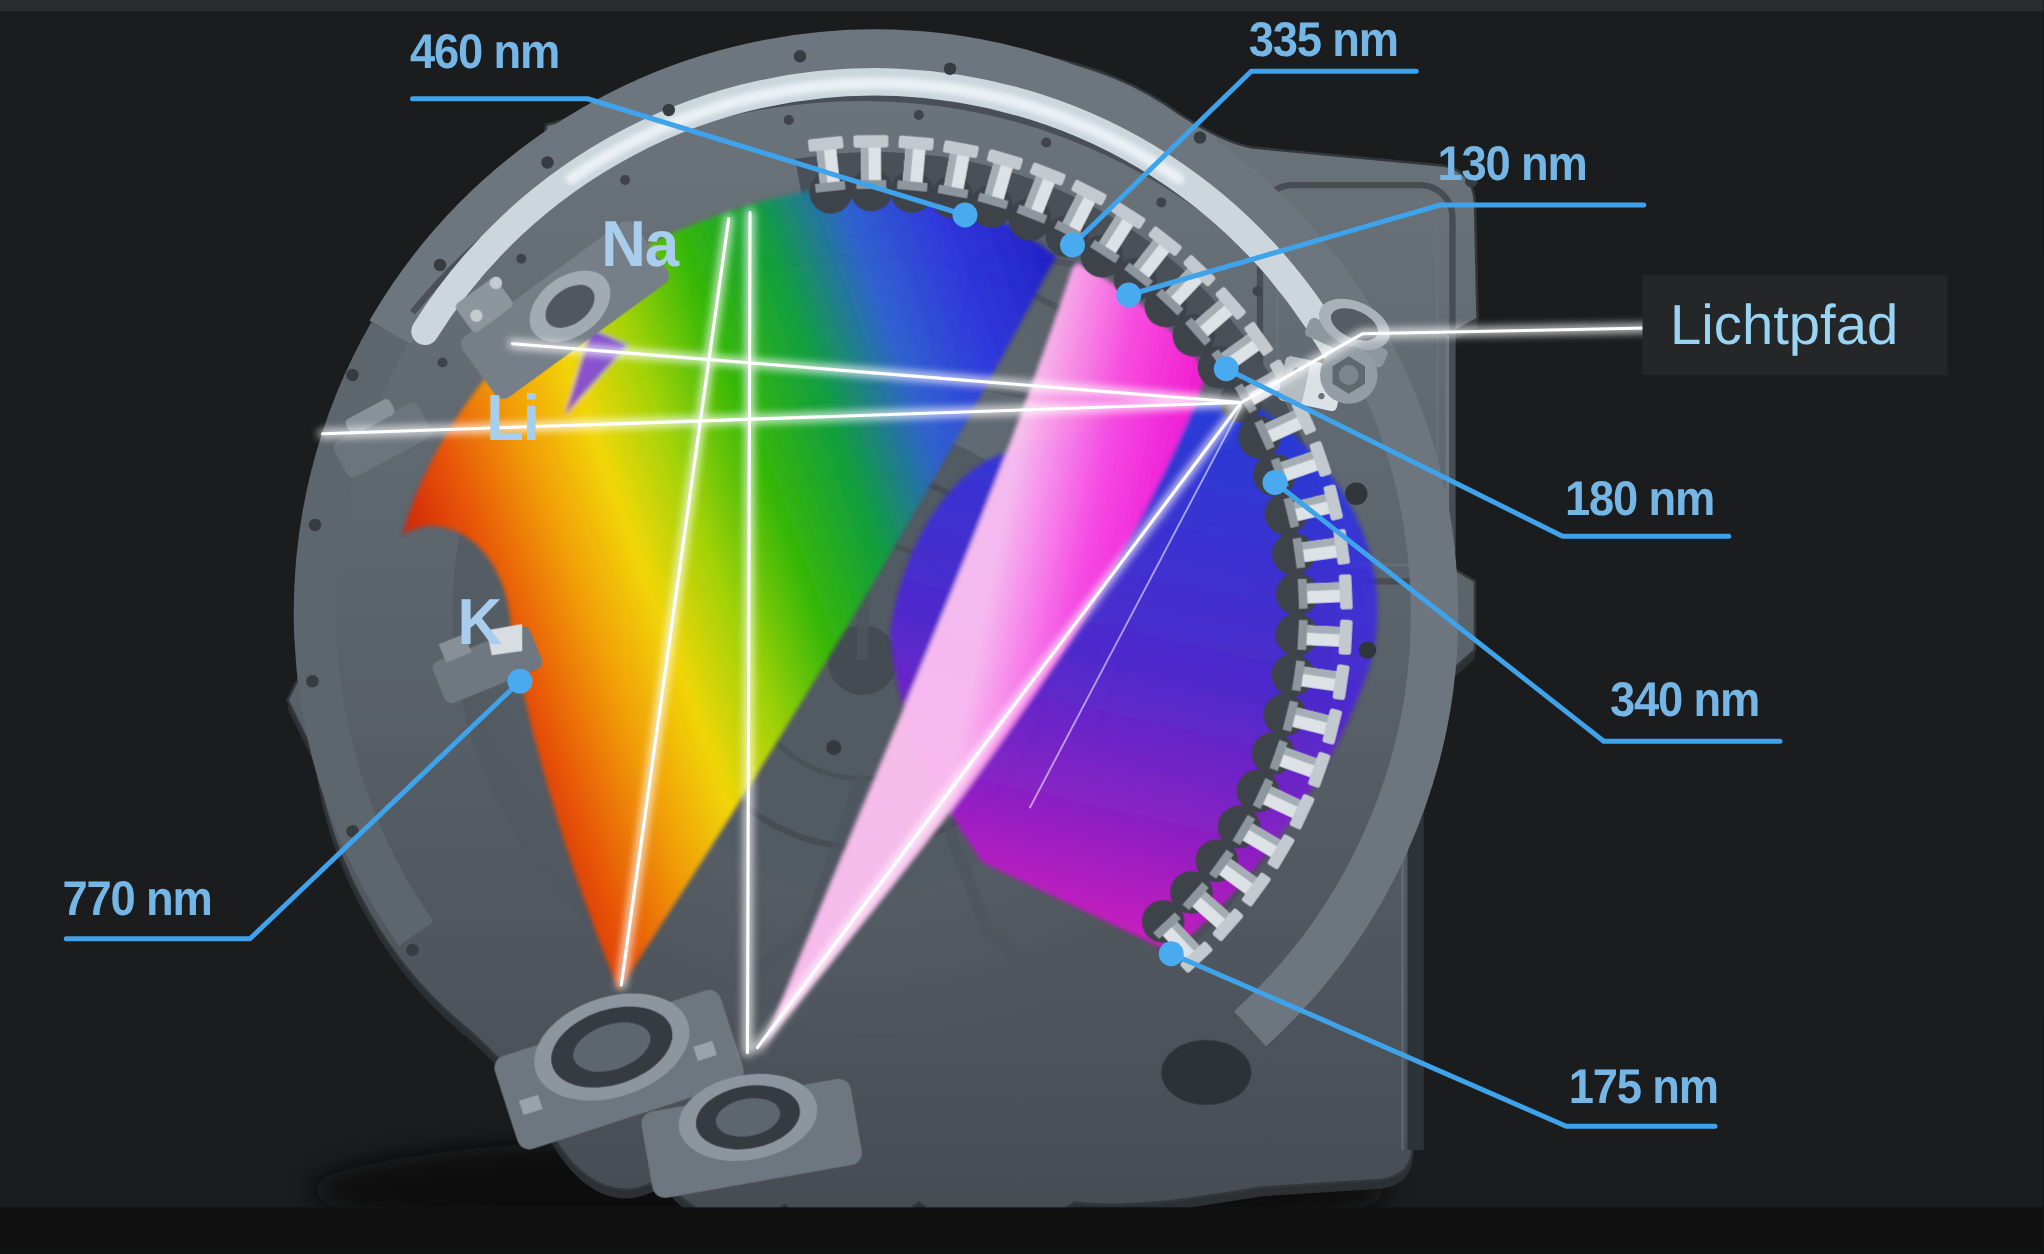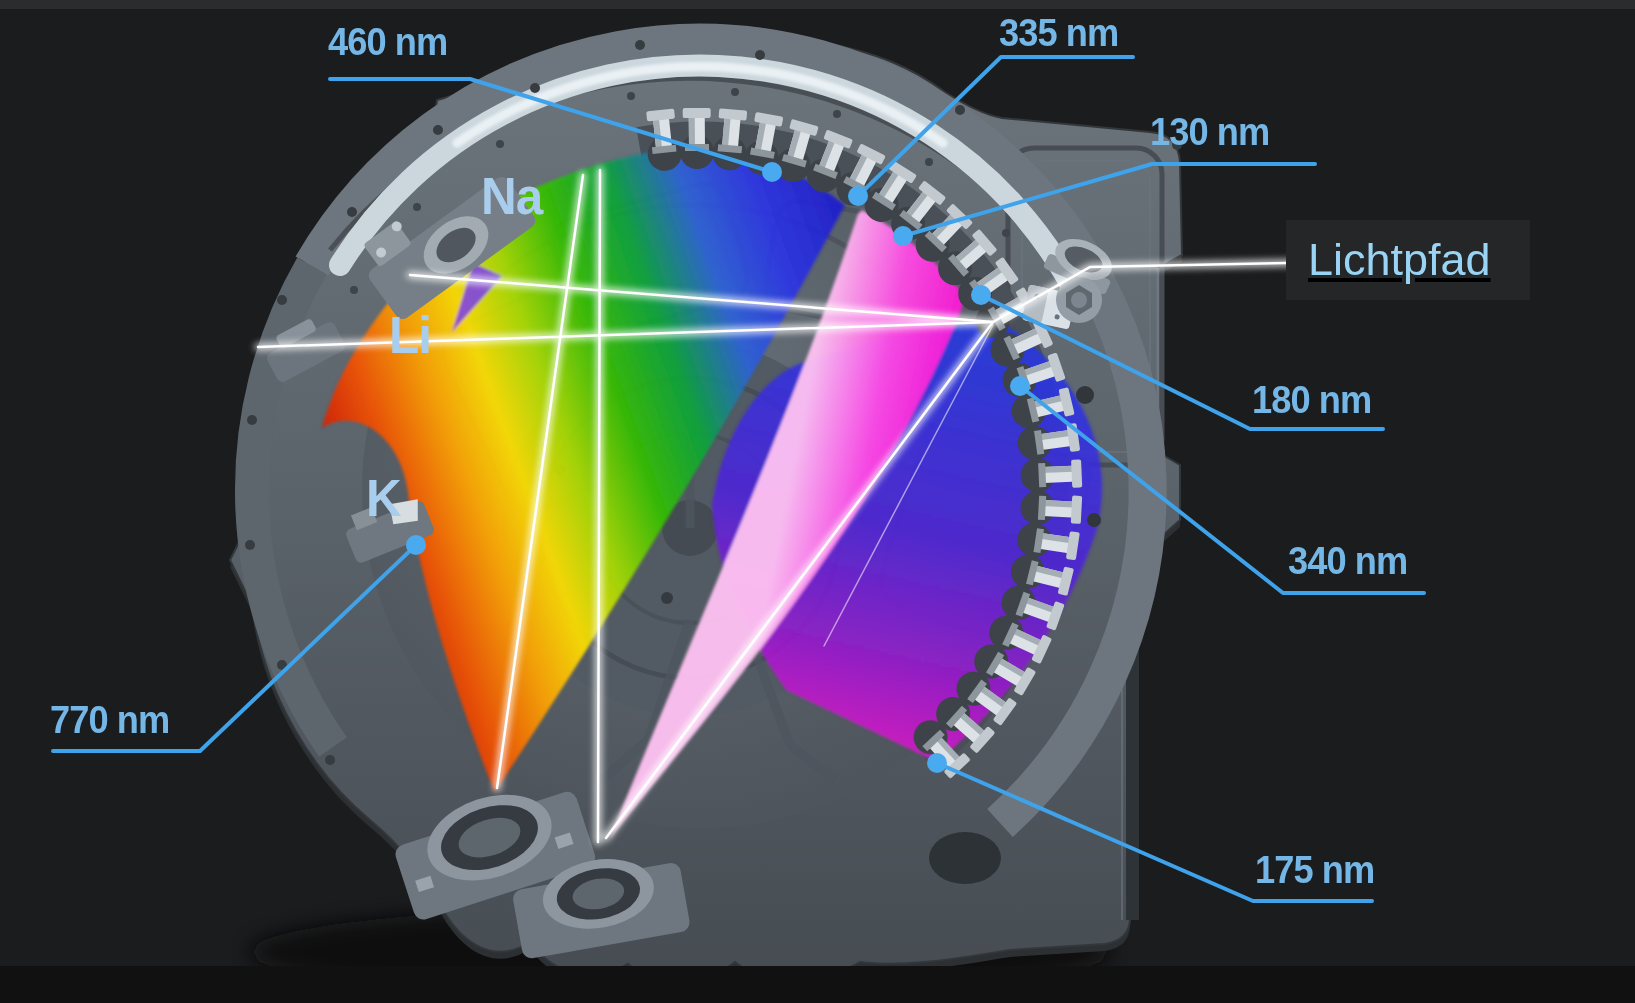--- a/index.html
+++ b/index.html
@@ -2,22 +2,22 @@
 <html><head>
 <meta charset="utf-8">
 <style>
   html,body{margin:0;padding:0;background:#111;}
   .stage{position:relative;width:1635px;height:966px;overflow:hidden;
          background:#1b1c1e;font-family:"Liberation Sans",sans-serif;}
   .stage svg{position:absolute;left:0;top:0;}
   .lbl{position:absolute;white-space:nowrap;transform-origin:left top;}
   .wl{font-size:39px;font-weight:bold;color:#74b6e6;letter-spacing:-1px;transform:scaleX(.93);}
   .el{font-size:52px;font-weight:bold;color:#a9cdec;letter-spacing:-1px;transform:scaleX(.95);}
-  .lp-box{position:absolute;left:1286px;top:220px;width:244px;height:80px;
-          background:#242628;display:flex;align-items:center;text-decoration:underline;}
+  .lp-box{position:absolute;left:1314px;top:220px;width:244px;height:80px;
+          background:#242628;display:flex;align-items:center;}
   .lp-text{font-size:45px;font-weight:400;color:#9ad4f4;padding-left:22px;}
 </style>
 </head>
 <body>
 
 <div class="stage">
 <svg width="1635" height="1003" viewBox="0 0 1635 1003">
   <defs>
     <linearGradient id="rainbowGrad" gradientUnits="userSpaceOnUse" x1="322" y1="430" x2="845" y2="240">
       <stop offset="0" stop-color="#d81e00"></stop>

